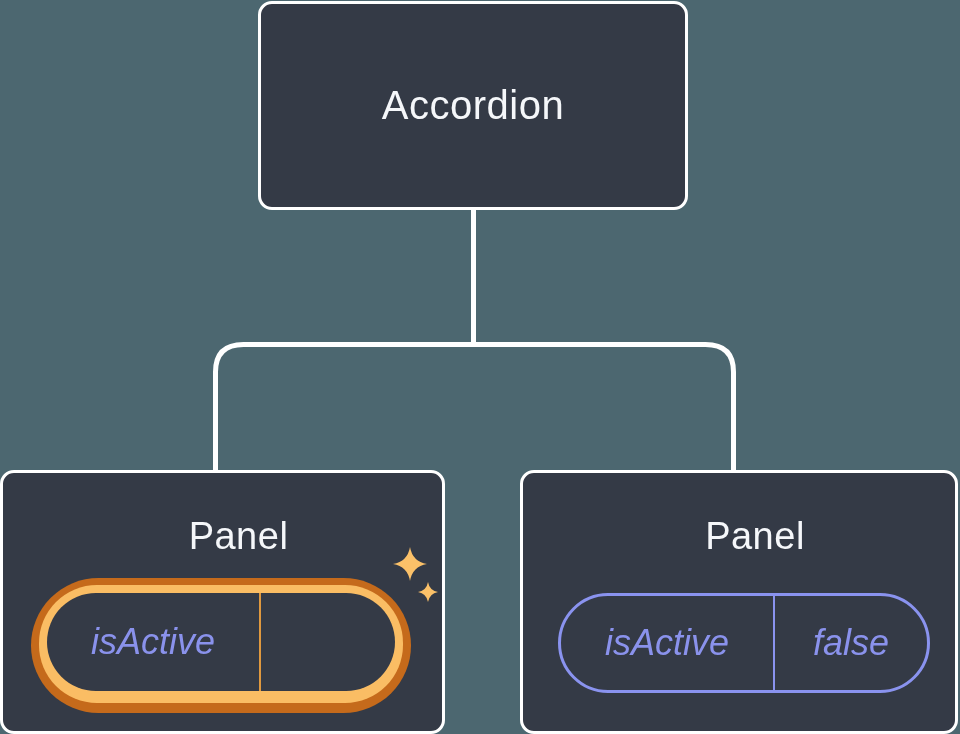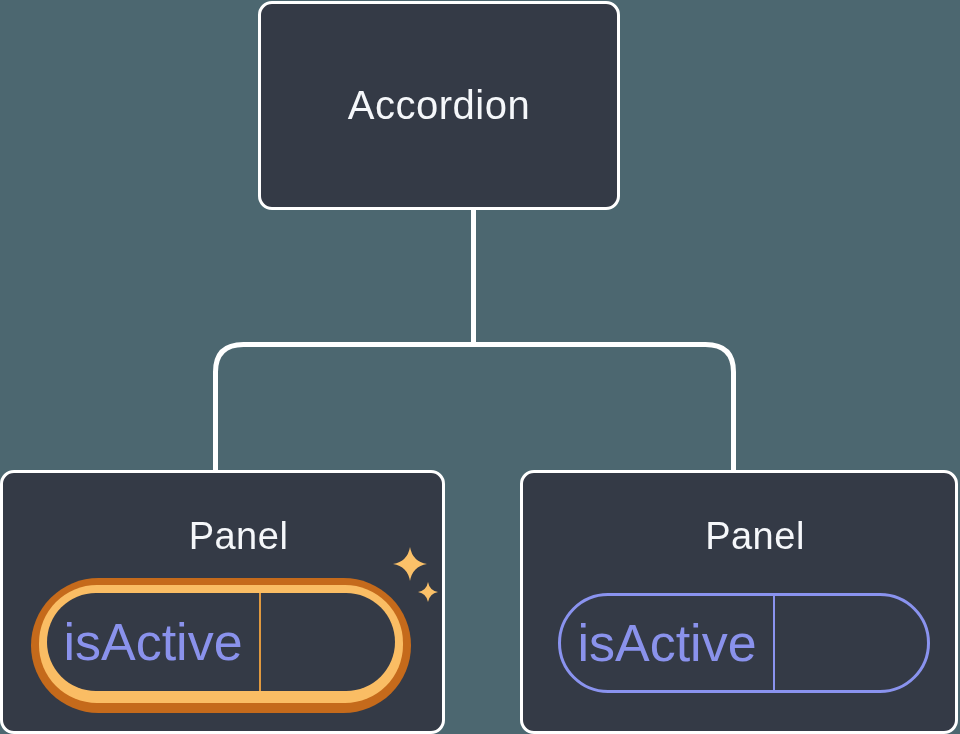--- a/index.html
+++ b/index.html
@@ -18,21 +18,21 @@
     stroke-width: 5;
   }
   .node {
     position: absolute;
     box-sizing: border-box;
     background: var(--node-fill, #343a46);
     border: 3px solid var(--node-border, #ffffff);
     border-radius: 14px;
   }
   .root-node {
-    left: 258px; top: 1px; width: 362px; height: 209px;
+    left: 258px; top: 1px; width: 430px; height: 209px;
     display: flex; align-items: center; justify-content: center;
   }
   .node-title {
     font-size: 40px; font-weight: 500;
     color: var(--title-text, #f5f7fa);
     letter-spacing: 0.5px;
   }
   .panel-left  { left: 0px;   top: 470px; width: 445px; height: 264px; }
   .panel-right { left: 520px; top: 470px; width: 438px; height: 264px; }
   .panel-title {
@@ -56,22 +56,23 @@
   }
   .pill-core {
     position: absolute; left: 8px; right: 8px; top: 8px; bottom: 12px;
     background: var(--node-fill, #343a46);
     border-radius: 49px;
     display: flex; align-items: stretch;
     overflow: hidden;
   }
   .cell {
     display: flex; align-items: center; justify-content: center;
-    font-size: 52px;
+    font-size: 36px;
     color: var(--prop-text, #8a92ec);
+    font-style: italic;
   }
   .pill-core .cell-name  { width: 212px; }
   .pill-core .cell-value { flex: 1; font-weight: 700; }
   .divider-orange { width: 2px; background: var(--highlight-divider, #e0993f); }
   
   .pill-outline {
     position: absolute; left: 35px; top: 120px; width: 372px; height: 100px;
     box-sizing: border-box;
     border: 3px solid var(--pill-outline, #8a93ef);
     border-radius: 50px;
@@ -112,16 +113,17 @@
       <path d="M24 2 Q26.5 16.5 41 19 Q26.5 21.5 24 36 Q21.5 21.5 7 19 Q21.5 16.5 24 2 Z"></path>
       <path d="M42 37 Q43.5 45.5 52 47 Q43.5 48.5 42 57 Q40.5 48.5 32 47 Q40.5 45.5 42 37 Z"></path>
     </svg>
   </div>
 
   <div class="node panel-right">
     <div class="panel-title">Panel</div>
     <div class="pill-outline">
       <span class="cell cell-name">isActive</span>
       <span class="divider-purple"></span>
+      <span class="cell cell-value">false</span>
     </div>
   </div>
 
 </div>
 
 </body></html>

